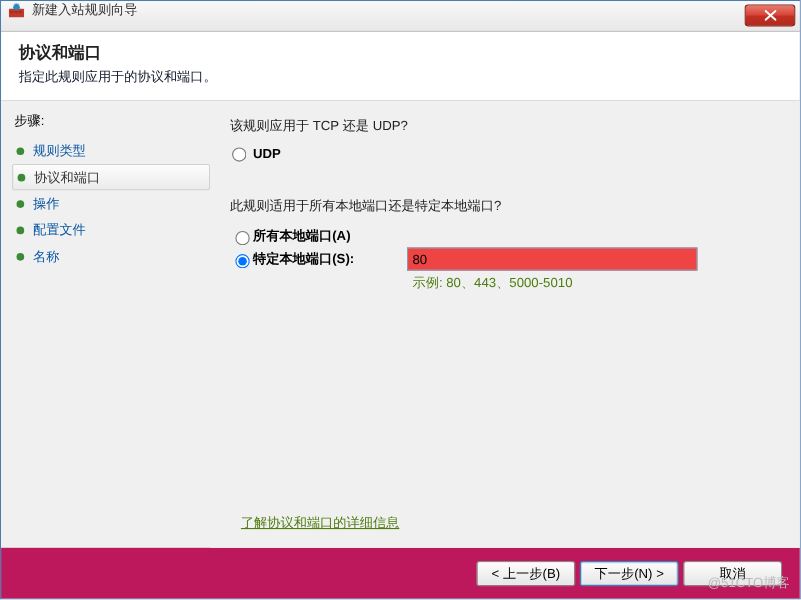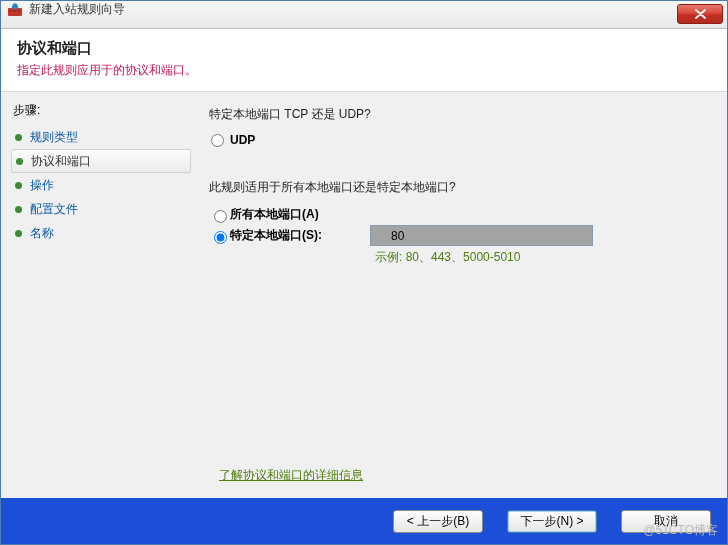--- a/index.html
+++ b/index.html
@@ -52,21 +52,21 @@
     border-bottom: 1px solid #d8d8d8;
   }
   .header h1 {
     margin: 0 0 4px 0;
     font-size: 15px;
     font-weight: bold;
     color: #222;
   }
   .header .subtitle {
     font-size: 12px;
-    color: #be185d;
+    color: #0f172a;
   }
 
   .body {
     flex: 1;
     display: flex;
     background: #f0f0f0;
   }
 
   .sidebar {
     width: 190px;
@@ -116,25 +116,25 @@
   .radio-row label { font-weight: bold; cursor: pointer; }
 
   .section2 { margin-top: 32px; }
 
   .port-row {
     display: flex; align-items: center;
     margin: 2px 0;
   }
   .port-row .lbl { font-weight: bold; min-width: 140px; cursor:pointer; }
   .port-input {
-    width: 223px;
+    width: 264px;
     height: 21px;
     border: 1px solid #8a9bb0;
-    background: #a3a3a3;
-    padding: 1px 20px;
+    background: #ef4444;
+    padding: 1px 4px;
     font-size: 12px;
     font-family: inherit;
   }
   .example {
     margin-left: 166px;
     margin-top: 3px;
     color: #4d7c0f;
   }
 
   .learn-link {
@@ -144,23 +144,23 @@
     color: #4d7c0f;
     text-decoration: underline;
     cursor: pointer;
   }
 
   .footer {
     height: 46px;
     display: flex;
     align-items: center;
     justify-content: flex-end;
-    gap: 24px;
+    gap: 4px;
     padding-right: 16px;
-    background: #1d4ed8;
+    background: #be185d;
   }
   .btn {
     min-width: 90px;
     height: 23px;
     border: 1px solid #8a8a8a;
     background: linear-gradient(to bottom, #fdfdfd, #e6e6e6);
     border-radius: 3px;
     font-size: 12px;
     font-family: inherit;
     cursor: pointer;
@@ -229,21 +229,21 @@
         <span>配置文件</span>
       </div>
       <div class="step link">
         <span class="bullet"></span>
         <span>名称</span>
       </div>
     </div>
 
     <div class="content">
 
-      <div class="q">特定本地端口 TCP 还是 UDP?</div>
+      <div class="q">该规则应用于 TCP 还是 UDP?</div>
 
       <div class="radio-row">
         <input type="radio" name="proto" id="rb-udp" style="">
         <label for="rb-udp">UDP</label>
       </div>
 
       <div class="section2">
         <div class="q">此规则适用于所有本地端口还是特定本地端口?</div>
 
         <div class="port-row">

